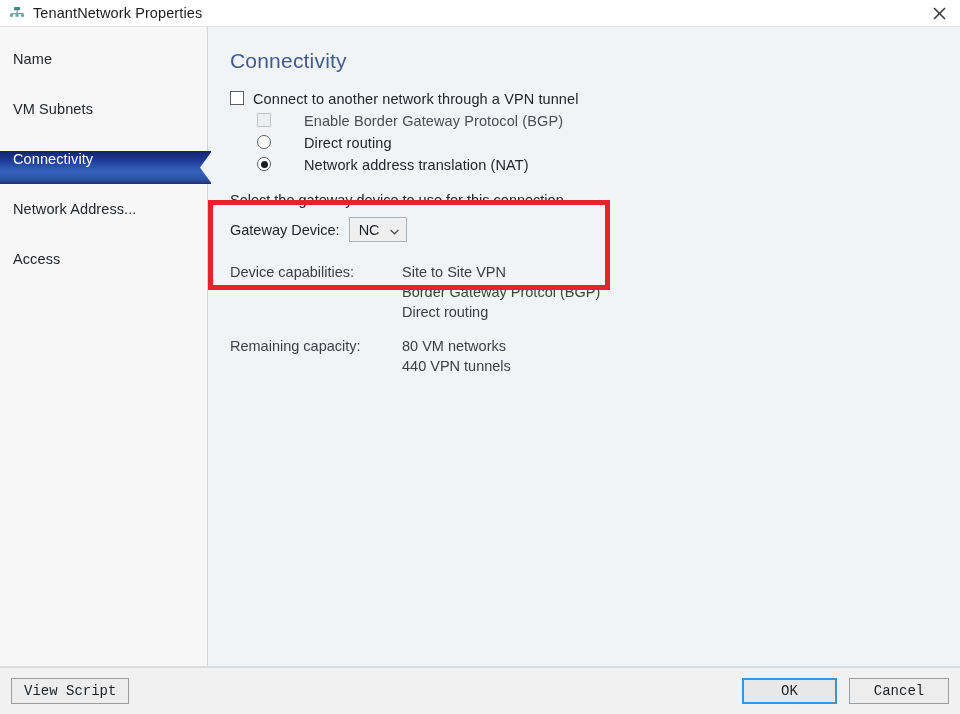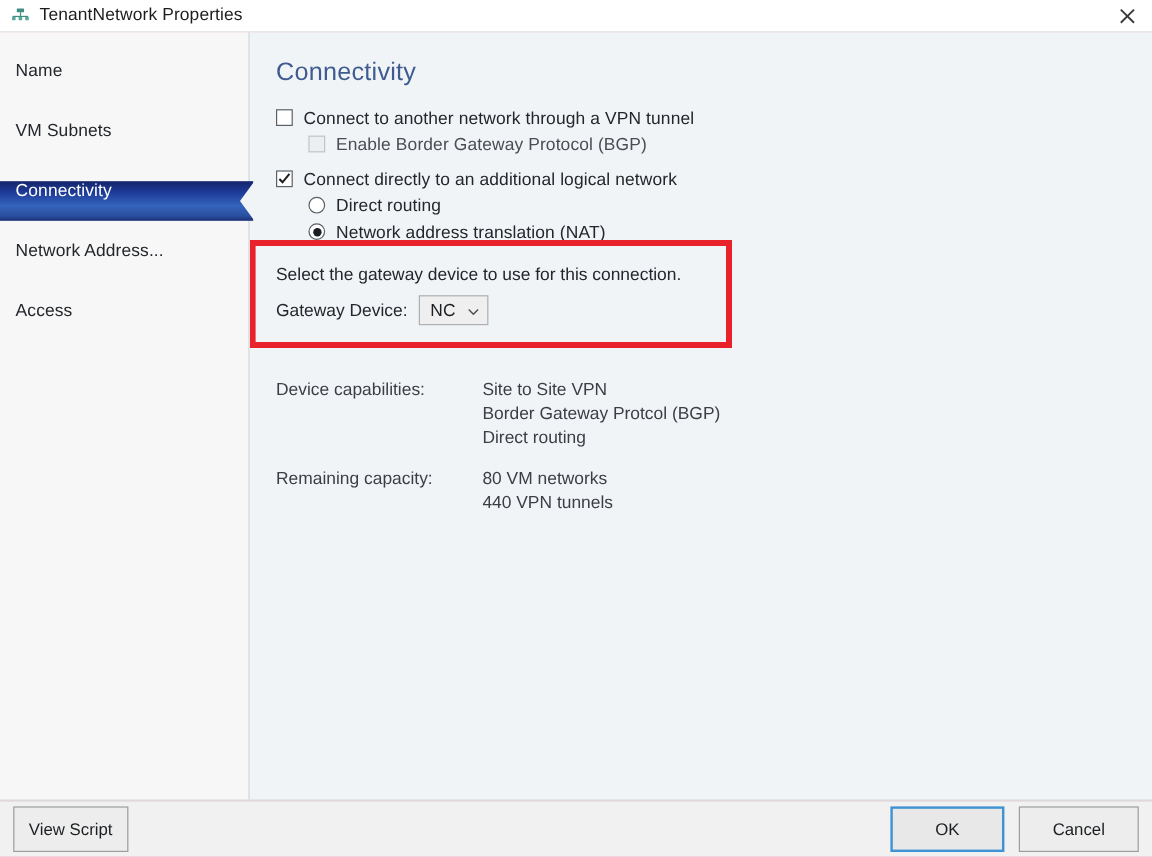--- a/index.html
+++ b/index.html
@@ -14,21 +14,21 @@
     background: #ffffff;
     color: #22262b;
     -webkit-font-smoothing: antialiased;
   }
 
   .window {
     position: relative;
     width: 960px;
     height: 714px;
     box-sizing: border-box;
-    background: #ec4899;
+    background: #e5e5e5;
     display: flex;
     flex-direction: column;
   }
 
   
   .titlebar {
     position: relative;
     height: 26px;
     min-height: 26px;
     background: #ffffff;
@@ -136,21 +136,21 @@
 
   
   .opt-row {
     display: flex;
     font-size: 14.5px;
     color: #23262a;
     margin-bottom: 6px;
     cursor: pointer;
     letter-spacing: .1px;
   }
-  .opt-row.indent { margin-left: 27px; }
+  .opt-row.indent { margin-left: 27px; gap: 24px; }
   .opt-row.disabled { color: #4a4d52; cursor: default; }
 
   .cbox {
     width: 14px;
     height: 14px;
     border: 1px solid #5c5f63;
     background: #ffffff;
     margin-right: 9px;
     flex: 0 0 auto;
     box-sizing: border-box;
@@ -218,48 +218,48 @@
     border: 1px solid #adb0b3;
     box-sizing: border-box;
     font-size: 14.5px;
     color: #1c1f22;
     cursor: pointer;
   }
   .select-box .caret { margin-left: 10px; display:block; }
 
   
   .info-table {
-    margin-top: 44px;
+    margin-top: 20px;
     font-size: 14.5px;
     color: #3b3f44;
     line-height: 20px;
   }
   .info-row { display: flex; margin-bottom: 14px; }
   .info-key { width: 172px; flex: 0 0 172px; }
   .info-val-line { display: block; }
 
   
   .footer {
     height: 47px;
     min-height: 47px;
     background: #f1f1f1;
     border-top: 1px solid #d9d9d9;
     display: flex;
     align-items: center;
     padding: 0 11px;
     box-sizing: border-box;
   }
   .btn {
-    height: 38px;
+    height: 26px;
     min-width: 86px;
     padding: 0 12px;
     background: #ededed;
     border: 1px solid #9a9d9f;
     box-sizing: border-box;
-    font-family: Liberation Sans, sans-serif;
+    font-family: Liberation Mono, monospace;
     font-size: 14px;
     color: #1c1f22;
     cursor: pointer;
     display: inline-flex;
     align-items: center;
     justify-content: center;
   }
   .btn-view { min-width: 92px; }
   .spacer { flex: 1 1 auto; }
   .btn-ok {
@@ -330,30 +330,20 @@
       <div class="opt-row">
         <span class="cbox"></span>
         <span>Connect to another network through a VPN tunnel</span>
       </div>
 
       <div class="opt-row indent disabled">
         <span class="cbox disabled"></span>
         <span>Enable Border Gateway Protocol (BGP)</span>
       </div>
 
-      <div class="opt-row" style="margin-top:13px;">
-        <span class="cbox">
-          <span class="tick">
-            <svg width="12" height="12" viewBox="0 0 12 12" style="display:block;">
-              <path d="M1.8,6.2 L4.4,8.9 L10.2,1.9" fill="none" stroke="#1b1d20" stroke-width="1.7"></path>
-            </svg>
-          </span>
-        </span>
-        <span>Connect directly to an additional logical network</span>
-      </div>
 
       <div class="opt-row indent">
         <span class="radio"></span>
         <span>Direct routing</span>
       </div>
 
       <div class="opt-row indent">
         <span class="radio">
           <span class="dot"></span>
         </span>

